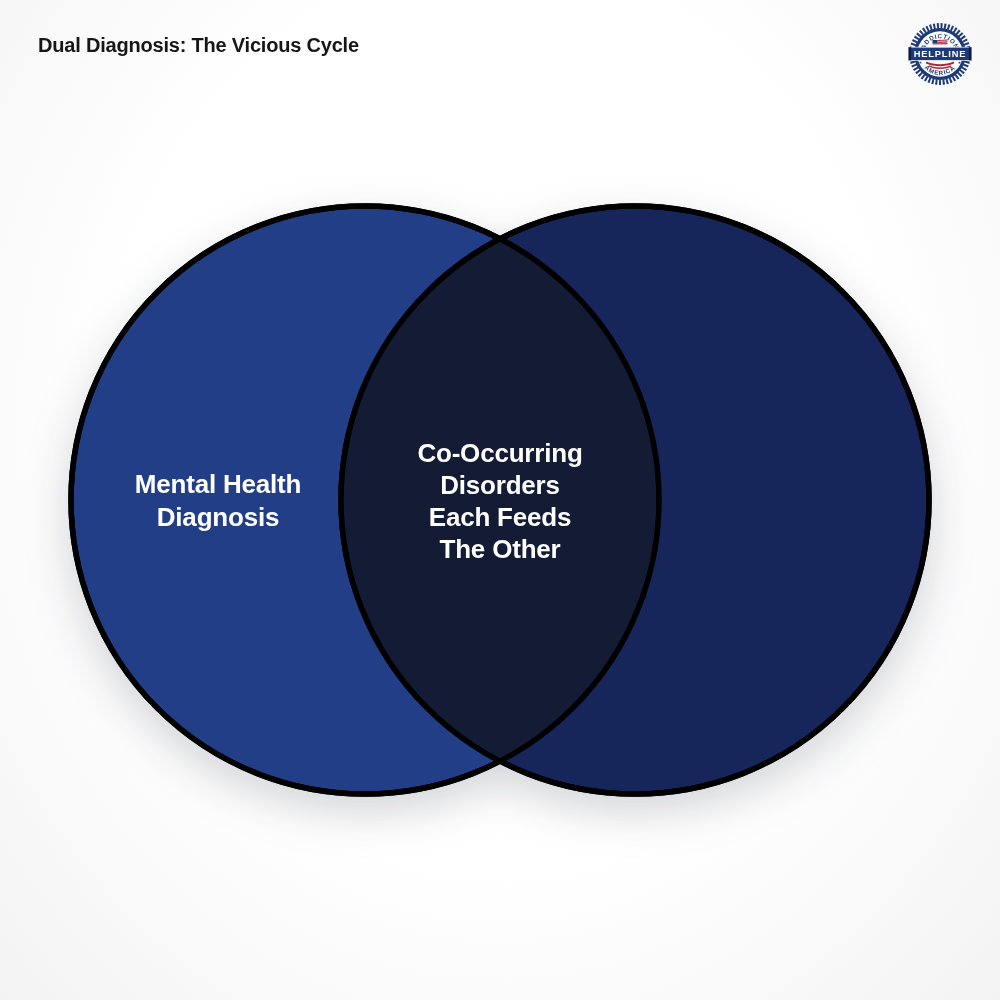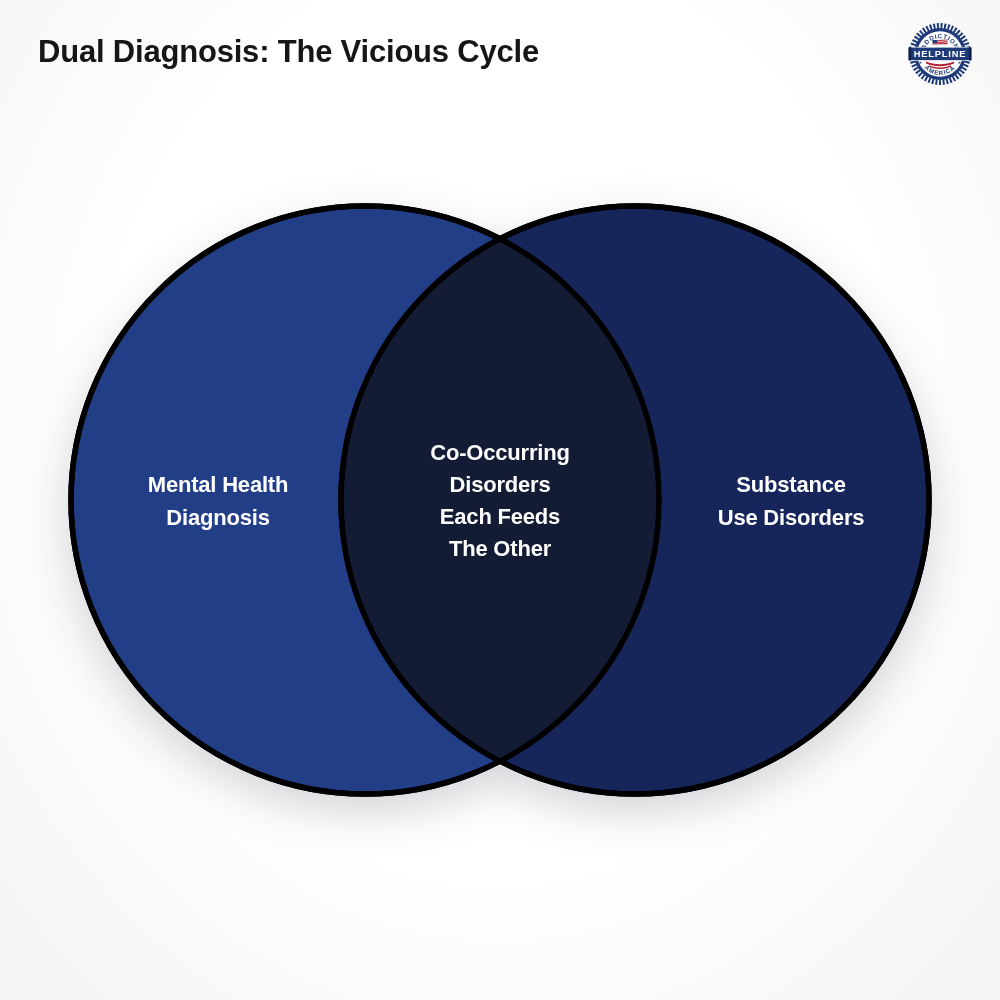--- a/index.html
+++ b/index.html
@@ -11,21 +11,21 @@
   .canvas {
     position: relative;
     width: 1000px;
     height: 1000px;
     background: radial-gradient(ellipse at 50% 42%, #ffffff 55%, #f3f3f4 100%);
   }
   .page-title {
     position: absolute;
     left: 38px;
     top: 34px;
-    font-size: 31px;
+    font-size: 20px;
     font-weight: 700;
     color: #161616;
     letter-spacing: -0.2px;
   }
   .logo {
     position: absolute;
     top: 22px;
     right: 28px;
     width: 64px;
     height: 64px;
@@ -35,21 +35,21 @@
     left: 0;
     top: 0;
     filter: drop-shadow(0 16px 22px rgba(15, 23, 42, 0.18));
   }
   .venn-label {
     position: absolute;
     color: #ffffff;
     font-weight: 700;
     text-align: center;
     white-space: pre-line;
-    font-size: 22px;
+    font-size: 26px;
     line-height: 33px;
     letter-spacing: -0.2px;
   }
   .venn-label.left   { left: 88px;  top: 468px; width: 260px; }
   .venn-label.center { left: 370px; top: 437px; width: 260px; line-height: 32px; }
   .venn-label.right  { left: 661px; top: 468px; width: 260px; }
 </style>
 </head>
 <body>
 
@@ -120,16 +120,14 @@
   </svg>
 
   <div class="venn-label left">Mental Health
 Diagnosis</div>
 
   <div class="venn-label center">Co-Occurring
 Disorders
 Each Feeds
 The Other</div>
 
-  <div class="venn-label right">Substance
-Use Disorders</div>
 
 </div>
 
 </body></html>

